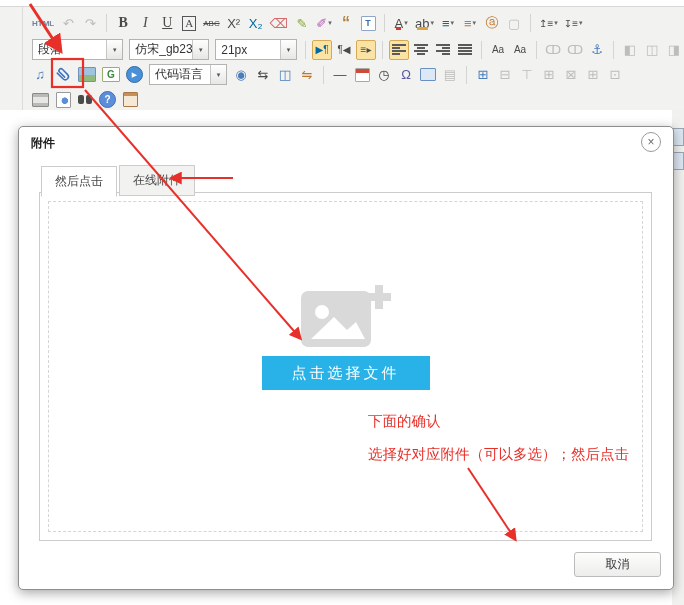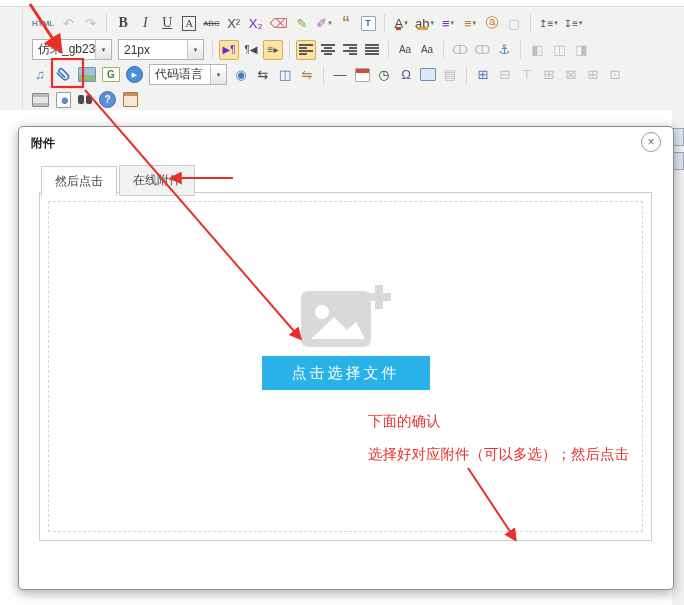--- a/index.html
+++ b/index.html
@@ -19,21 +19,21 @@
   .tbtn.dis{color:#bdbdbb;}
   .sep{width:1px;height:18px;background:#d4d4d2;margin:0 4px;flex:0 0 auto;}
   .g{font-style:normal;}
   .caret{font-style:normal;font-size:7px;color:#666;margin-left:1px;}
   .html-t{font-size:8px;font-weight:bold;color:#71839e;letter-spacing:0;}
   .b-bold{font-weight:bold;font-family:"Liberation Serif",serif;font-size:14px;}
   .b-italic{font-style:italic;font-family:"Liberation Serif",serif;font-size:14px;}
   .b-under{text-decoration:underline;font-family:"Liberation Serif",serif;font-size:14px;}
   .boxa{border:1px solid #555;font-size:11px;padding:0 2px;line-height:13px;font-family:"Liberation Serif",serif;}
   .struck{font-size:8px;text-decoration:line-through;letter-spacing:0;}
-  .c-blue{color:#6d28d9;} .c-orange{color:#c07830;} .c-pink{color:#d46a6a;}
+  .c-blue{color:#0369a1;} .c-orange{color:#c07830;} .c-pink{color:#d46a6a;}
   .c-green{color:#8aa53c;} .c-purple{color:#b05cb0;} .c-quote{color:#b08040;font-weight:bold;font-size:16px;line-height:8px;}
   .c-anchor{color:#4a7ebb;} .c-omega{color:#5a5aa0;} .c-music{color:#4a7ebb;}
   .ubar{position:relative;}
   .ubar::after{content:"";position:absolute;left:2px;right:2px;bottom:1px;height:3px;}
   .ubar-red::after{background:#d03a2a;} .ubar-orange::after{background:#e0a23a;}
   .two-ch{font-size:10px;letter-spacing:0;}
   
   .al{display:flex;flex-direction:column;justify-content:space-between;width:14px;height:11px;}
   .al b{display:block;height:2px;background:#5a5a58;}
   .al.l b:nth-child(even){width:60%;}
@@ -190,20 +190,24 @@
           <i class="g two-ch">↥≡</i>
           <i class="caret">▾</i>
         </span>
       <span class="tbtn">
           <i class="g two-ch">↧≡</i>
           <i class="caret">▾</i>
         </span>
     </div>
 
     <div class="trow">
+      <span class="tsel w96">
+          <i class="sv">段落</i>
+          <i class="sb">▾</i>
+        </span>
       <span class="tsel w80">
           <i class="sv">仿宋_gb231</i>
           <i class="sb">▾</i>
         </span>
       <span class="tsel w86">
           <i class="sv">21px</i>
           <i class="sb">▾</i>
         </span>
       <span class="sep"></span>
       <span class="tbtn act">
@@ -408,20 +412,21 @@
       </svg>
 
       <button class="select-file" style="background:#29b2e8">点击选择文件</button>
 
       <div class="note2 red">
         <div>下面的确认</div>
         <div>选择好对应附件（可以多选）；然后点击</div>
       </div>
     </div>
 
+    <button class="dlg-btn btn-cancel">取消</button>
   </div>
 
 
   <svg class="overlay" width="684" height="605" viewBox="0 0 684 605">
     <defs>
       <marker id="ah" viewBox="0 0 10 10" refX="7.5" refY="5" markerWidth="6.5" markerHeight="6.5" orient="auto">
         <path d="M0 0 L10 5 L0 10 z" fill="#e8302a"></path>
       </marker>
     </defs>
     <line x1="30" y1="4" x2="60" y2="50" stroke="#e8302a" stroke-width="3" marker-end="url(#ah)"></line>

